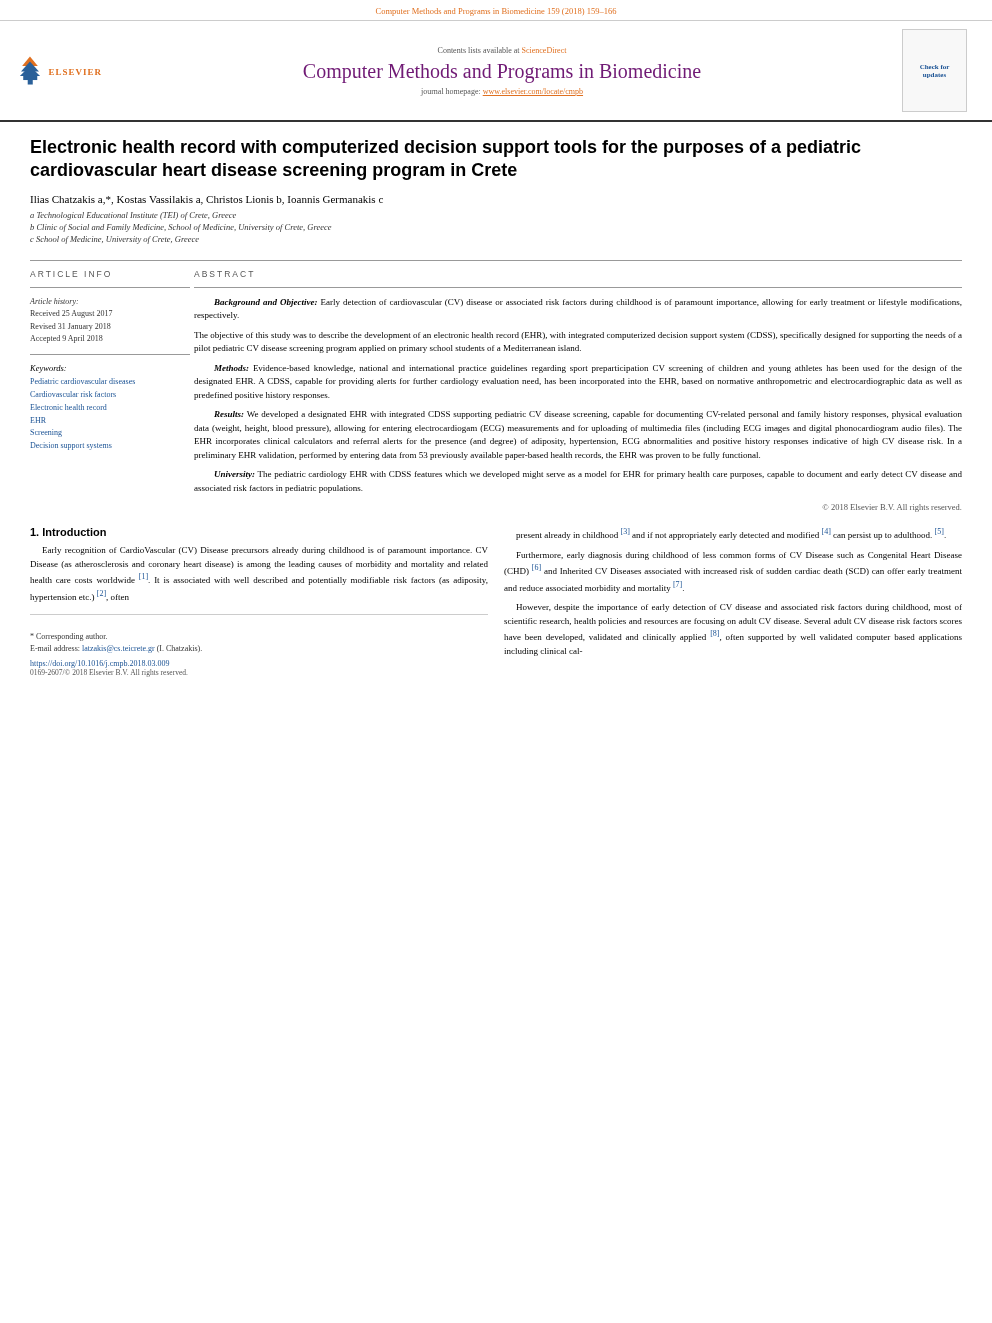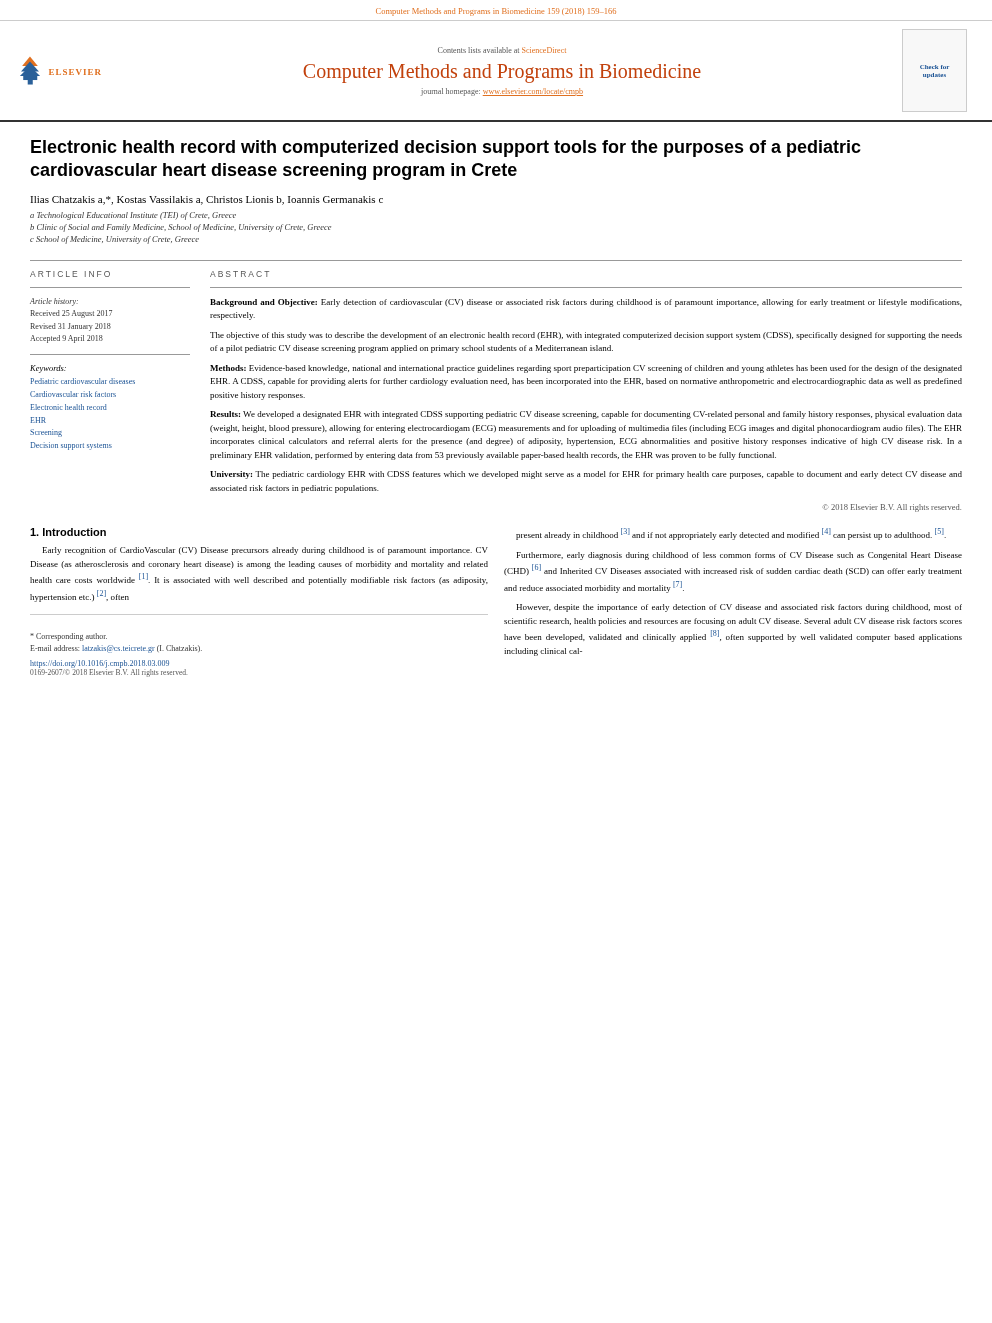--- a/index.html
+++ b/index.html
@@ -58,21 +58,21 @@
       color: #555;
       margin-bottom: 4px;
     }
     .sciencedirect-link {
       color: #e07020;
       text-decoration: none;
     }
     .journal-name {
       font-size: 20px;
       font-weight: normal;
-      color: #c2410c;
+      color: #701a75;
       line-height: 1.2;
       margin-bottom: 4px;
     }
     .journal-homepage {
       font-size: 8px;
       color: #555;
     }
     .homepage-link {
       color: #e07020;
     }
@@ -123,21 +123,21 @@
       color: #333;
       margin-bottom: 2px;
     }
     .divider {
       border: none;
       border-top: 1px solid #999;
       margin: 8px 0;
     }
     .two-column {
       display: flex;
-      gap: 20px;
+      gap: 4px;
       margin-top: 8px;
     }
     .left-col {
       width: 160px;
       flex-shrink: 0;
     }
     .right-col {
       flex: 1;
     }
     .section-label {
@@ -180,20 +180,22 @@
       font-size: 9px;
       line-height: 1.5;
       color: #000;
     }
     .abstract-paragraph {
       margin-bottom: 6px;
       text-align: justify;
     }
     .abstract-label {
       font-weight: bold;
+      font-style: italic;
+      margin-left: 20px;
     }
     .copyright-line {
       font-size: 8.5px;
       text-align: right;
       color: #555;
       margin-top: 6px;
     }
     .main-content {
       display: flex;
       gap: 16px;

